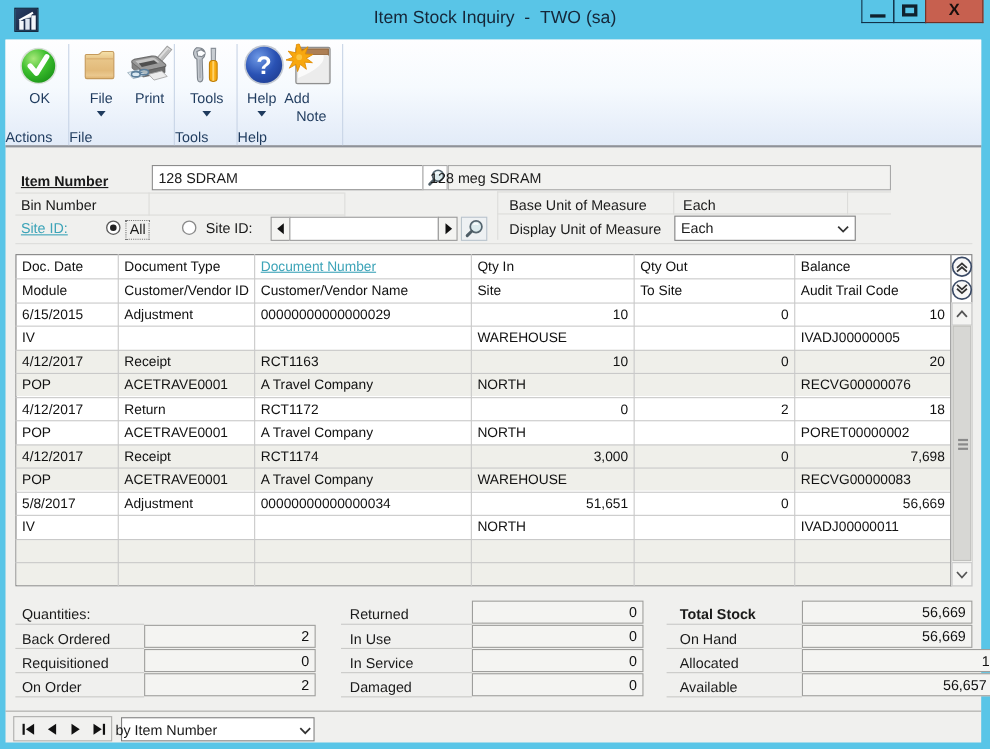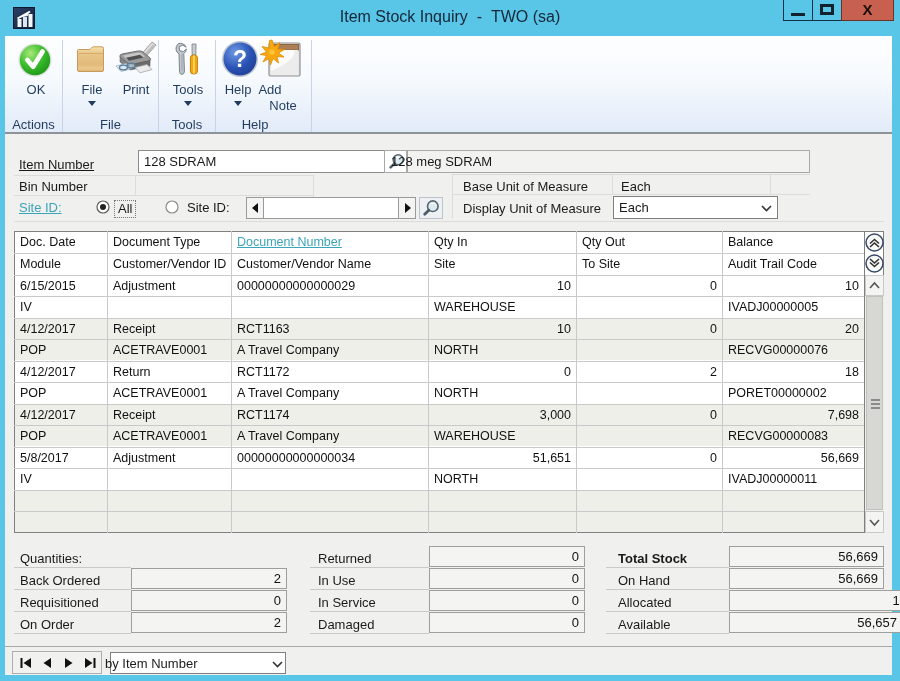--- a/index.html
+++ b/index.html
@@ -8,21 +8,21 @@
 .box{position:absolute;background:#fff;border:1px solid #8c8c8c}
 .gl{position:absolute;background:#c9c9c9}
 .gt{position:absolute;font-size:12.5px;color:#111;white-space:nowrap}
 .gr{text-align:right}
 .lnk{color:#3da4b8;text-decoration:underline}
 svg{position:absolute;overflow:visible}
 </style></head><body>
 
 <style>
 .rlbl{position:absolute;font-size:13px;color:#1f3b5e;text-align:center;white-space:nowrap}
-.glbl{position:absolute;font-size:13px;color:#1f3b5e;text-align:center;white-space:nowrap}
+.glbl{position:absolute;font-size:13px;color:#1f3b5e;white-space:nowrap}
 .lnkb{color:#3da4b8;text-decoration:underline}
 .sbox{position:absolute;height:21px;background:#f4f4f2;border:1px solid #9e9e9c;font-size:13px;color:#111;text-align:right;line-height:19px}
 .sbox span{padding-right:5px;display:block}
 </style>
 
 <div class="abs" style="left:0;top:0;width:900px;height:36px;background:#59C5E7"></div>
 <div class="abs" style="left:13px;top:7px;width:22px;height:22px;background:linear-gradient(135deg,#2a3f66,#131f38);border:1px solid #0e1930">
   <svg width="22" height="22" viewBox="0 0 22 22" style="left:0;top:0">
     <rect x="3.5" y="11" width="4" height="8" fill="#f2f5fa"></rect>
     <rect x="9" y="9" width="4" height="10" fill="#dfe6f2"></rect>
@@ -137,21 +137,21 @@
   <circle cx="11" cy="12" r="2.6" fill="#fcc53e" stroke="none"></circle>
 </svg>
 <div class="rlbl" style="left:250px;top:82px;width:40px">Add</div>
 <div class="rlbl" style="left:263px;top:98px;width:40px">Note</div>
 
 <div class="glbl" style="left:5px;top:117px;width:57px">Actions</div>
 <div class="glbl" style="left:63px;top:117px;width:95px">File</div>
 <div class="glbl" style="left:159px;top:117px;width:56px">Tools</div>
 <div class="glbl" style="left:216px;top:117px;width:78px">Help</div>
 
-<div class="lbl" style="left:19px;top:157px;font-weight:normal;text-decoration:underline">Item Number</div>
+<div class="lbl" style="left:19px;top:157px;font-weight:bold;text-decoration:underline">Item Number</div>
 <div class="box" style="left:138px;top:150px;width:247px;height:23px"></div>
 <div class="lbl" style="left:144px;top:154px">128 SDRAM</div>
 <div class="box" style="left:384px;top:150px;width:23px;height:23px;border-color:#a8a8a8"></div>
 <svg width="17" height="17" viewBox="0 0 17 17" style="left:388px;top:153px">
   <circle cx="10.2" cy="6.8" r="5" fill="#dcebee" stroke="#55656f" stroke-width="1.5"></circle>
   <path d="M6.4 10.6 L2.6 14.4" stroke="#4e5d66" stroke-width="2.6" stroke-linecap="round"></path>
   <path d="M7.8 4.8 Q9.8 3.4 12.2 4.8" stroke="#fff" stroke-width="1.2" fill="none"></path>
 </svg>
 <div class="box" style="left:407px;top:150px;width:403px;height:23px;border-color:#a8a8a8;background:#f2f2f0"></div>
 <div class="lbl" style="left:391px;top:154px">128 meg SDRAM</div>

